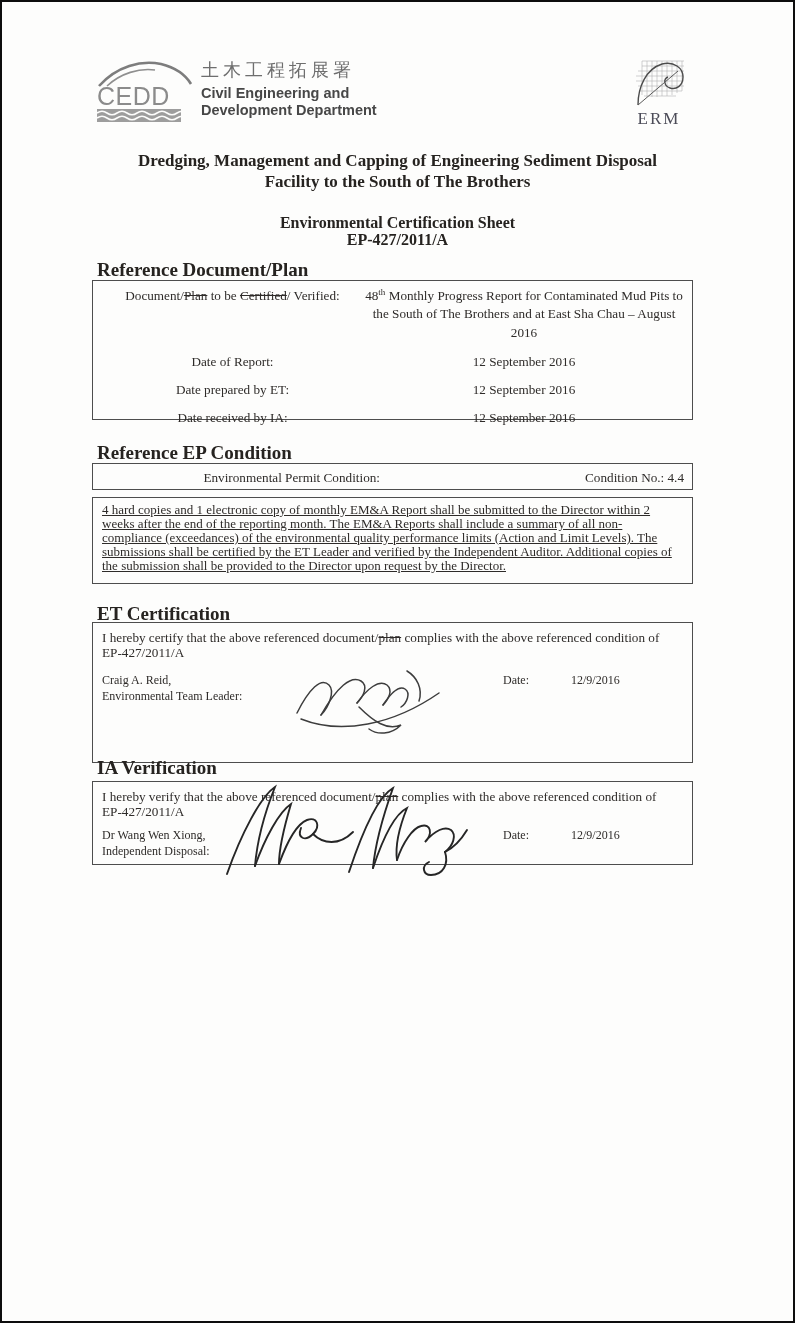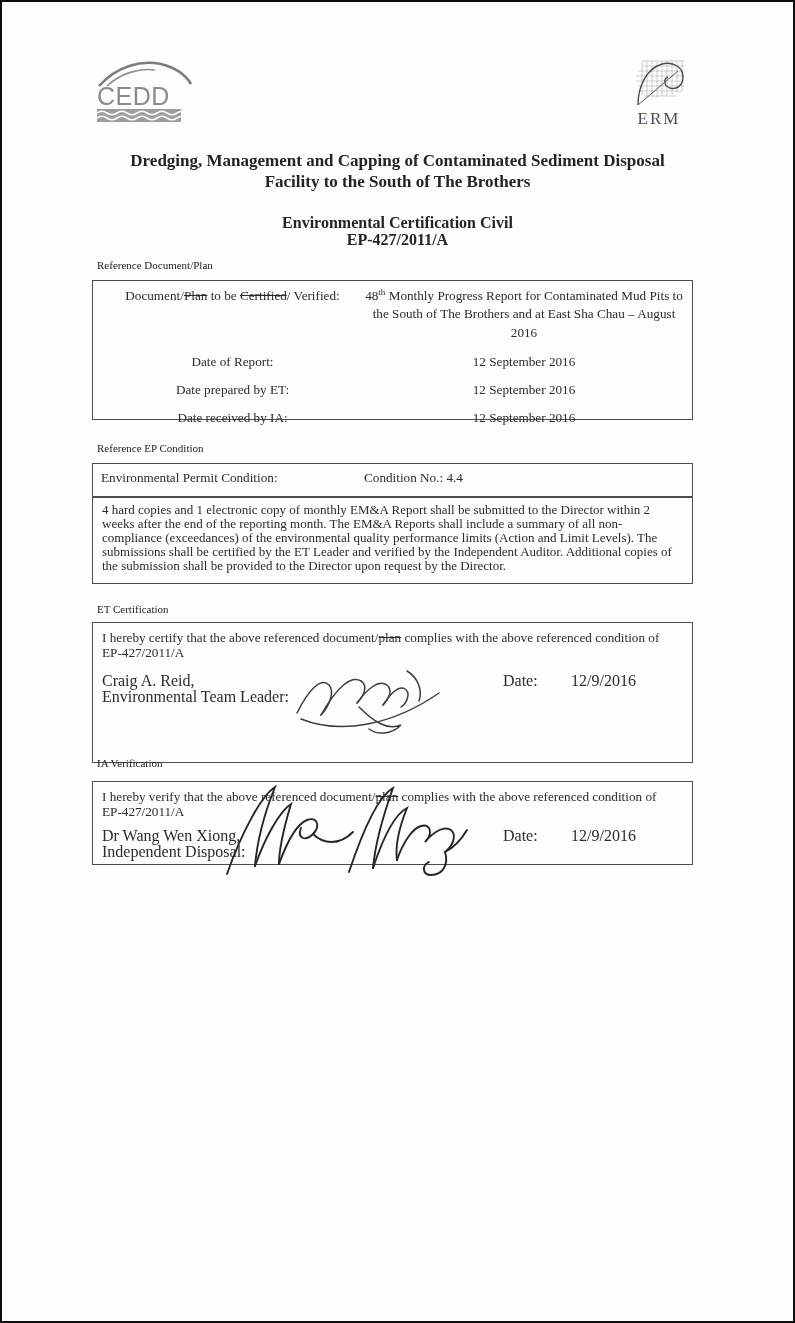--- a/index.html
+++ b/index.html
@@ -19,69 +19,76 @@
   .cedd-text{margin-left:8px;}
   .cedd-zh{font-family:"DejaVu Sans", sans-serif;font-size:18px;letter-spacing:4px;color:#6e6e6e;line-height:22px;}
   .cedd-en{margin-top:4px;font-family:"Liberation Sans", sans-serif;font-weight:bold;font-size:14.5px;line-height:17px;color:#474747;}
   .erm{position:absolute;left:624px;top:57px;width:66px;text-align:center;}
   .erm-mark{width:58px;height:48px;display:block;margin:0 auto;}
   .erm-label{font-family:"Liberation Serif", serif;font-size:17px;letter-spacing:2px;color:#4c4c58;margin-top:2px;}
   
   .doc-title{position:absolute;left:0;top:148px;width:100%;text-align:center;font-weight:bold;font-size:17px;line-height:21px;color:#262320;}
   .sheet-title{position:absolute;left:0;top:212px;width:100%;text-align:center;font-weight:bold;font-size:16px;line-height:17px;color:#262320;}
   
-  .sec-heading{position:absolute;left:95px;font-weight:normal;font-size:11px;color:#262320;}
+  .sec-heading{position:absolute;left:95px;font-weight:bold;font-size:19px;color:#262320;}
   .box{position:absolute;left:90px;width:601px;border:1px solid #4d4d4d;box-sizing:border-box;background:transparent;}
   .grid-row{display:grid;grid-template-columns:263px 1fr;align-items:start;}
   .cell{font-size:13.2px;line-height:18.4px;}
   .cell-sm{font-size:13.2px;line-height:15px;}
   s{text-decoration:line-through;}
   sup{font-size:9px;line-height:0;vertical-align:super;}
   .para{font-size:13px;line-height:13.9px;padding:5px 10px 0 9px;}
   .stmt{font-size:13.2px;line-height:15px;padding:7px 10px 0 9px;}
-  .sig-row{position:relative;margin-top:13px;padding-left:9px;font-size:16px;line-height:15.5px;}
+  .sig-row{position:relative;margin-top:13px;padding-left:9px;font-size:12px;line-height:15.5px;}
   .date-label{position:absolute;left:410px;top:0;}
   .date-value{position:absolute;left:478px;top:0;}
   .sig-svg{position:absolute;}
 </style>
 </head>
 <body>
 
 <div class="page">
 
   <div class="cedd">
     <svg class="cedd-mark" viewBox="0 0 96 64">
       <path d="M2,27 C20,7 44,1 64,5 C76,8 88,15 94,25" fill="none" stroke="#7d7d7d" stroke-width="2.6"></path>
       <path d="M10,27 C24,14 42,9 58,11" fill="none" stroke="#8f8f8f" stroke-width="1.6"></path>
       <text x="0" y="46" font-family="Liberation Sans, sans-serif" font-size="25" letter-spacing="0.5" fill="#8b8b8b">CEDD</text>
       <rect x="0" y="50" width="84" height="13" fill="#9d9d9d"></rect>
       <path d="M0,54 q5,-3.5 10,0 t10,0 t10,0 t10,0 t10,0 t10,0 t10,0 t10,0 t10,0" fill="none" stroke="#fdfdfc" stroke-width="1.6"></path>
       <path d="M0,59 q5,-3.5 10,0 t10,0 t10,0 t10,0 t10,0 t10,0 t10,0 t10,0 t10,0" fill="none" stroke="#fdfdfc" stroke-width="1.6"></path>
     </svg>
+    <div class="cedd-text">
+      <div class="cedd-zh">土木工程拓展署</div>
+      <div class="cedd-en">
+        <div>Civil Engineering and</div>
+        <div>Development Department</div>
+      </div>
+    </div>
   </div>
 
   <div class="erm">
     <svg class="erm-mark" viewBox="0 0 58 48">
       <g stroke="#b3b3b3" stroke-width="0.6">
         <path d="M12,2 H54 M12,7 H54 M8,12 H54 M6,17 H54 M6,22 H54 M8,27 H54 M10,32 H52 M14,37 H46"></path>
         <path d="M12,2 V36 M17,2 V38 M22,2 V38 M27,2 V38 M32,2 V37 M37,2 V37 M42,2 V36 M47,2 V34 M52,2 V32"></path>
       </g>
       <path d="M8,46 C8,28 16,10 32,5 C44,2 53,9 53,18 C53,27 46,31 40,29 C34,27 33,20 38,18" fill="none" stroke="#4c4c4c" stroke-width="1.4"></path>
       <path d="M8,46 L48,12" fill="none" stroke="#5a5a5a" stroke-width="1"></path>
     </svg>
     <div class="erm-label">ERM</div>
   </div>
 
   <div class="doc-title">
-    <div>Dredging, Management and Capping of Contaminated Sediment Disposal</div>
+    <div>Dredging, Management and Capping of Engineering Sediment Disposal</div>
     <div>Facility to the South of The Brothers</div>
   </div>
 
   <div class="sheet-title">
-    <div>Environmental Certification Civil</div>
+    <div>Environmental Certification Sheet</div>
     <div>EP-427/2011/A</div>
   </div>
 
   <div class="sec-heading" style="top:257px;">Reference Document/Plan</div>
   <div class="box" style="top:278px;height:140px;padding:6px 8px 0 8px;text-align:center;">
     <div class="grid-row">
       <div class="cell"><span>Document/</span><s>Plan</s><span> to be </span><s>Certified</s><span>/ Verified:</span></div>
       <div class="cell"><span>48</span><sup>th</sup><span> Monthly Progress Report for Contaminated Mud Pits to the South of The Brothers and at East Sha Chau – August 2016</span></div>
     </div>
     <div class="grid-row" style="margin-top:12px;">
@@ -92,27 +99,27 @@
       <div class="cell-sm">Date prepared by  ET:</div>
       <div class="cell-sm">12 September 2016</div>
     </div>
     <div class="grid-row" style="margin-top:13px;">
       <div class="cell-sm">Date received by IA:</div>
       <div class="cell-sm">12 September 2016</div>
     </div>
   </div>
 
   <div class="sec-heading" style="top:440px;">Reference EP Condition</div>
-  <div class="box" style="top:461px;height:34px;padding:6px 8px 0 8px;">
+  <div class="box" style="top:461px;height:27px;padding:6px 8px 0 24px;text-align:right;">
     <div class="grid-row">
       <div class="cell-sm">Environmental Permit Condition:</div>
       <div class="cell-sm">Condition No.:  4.4</div>
     </div>
   </div>
-  <div class="box" style="top:495px;height:87px;">
+  <div class="box" style="top:495px;height:87px;text-decoration:underline;">
     <div class="para">4 hard copies and 1 electronic copy of monthly EM&amp;A Report shall be submitted to the Director within 2 weeks after the end of the reporting month. The EM&amp;A Reports shall include a summary of all non-compliance (exceedances) of the environmental quality performance limits (Action and Limit Levels). The submissions shall be certified by the ET Leader and verified by the Independent Auditor. Additional copies of the submission shall be provided to the Director upon request by the Director.</div>
   </div>
 
   <div class="sec-heading" style="top:601px;">ET Certification</div>
   <div class="box" style="top:620px;height:141px;">
     <div class="stmt">
       <span>I hereby certify that the above referenced document/</span><s>plan</s><span> complies with the above referenced condition of</span><br>
       <span>EP-427/2011/A</span>
     </div>
     <div class="sig-row">

